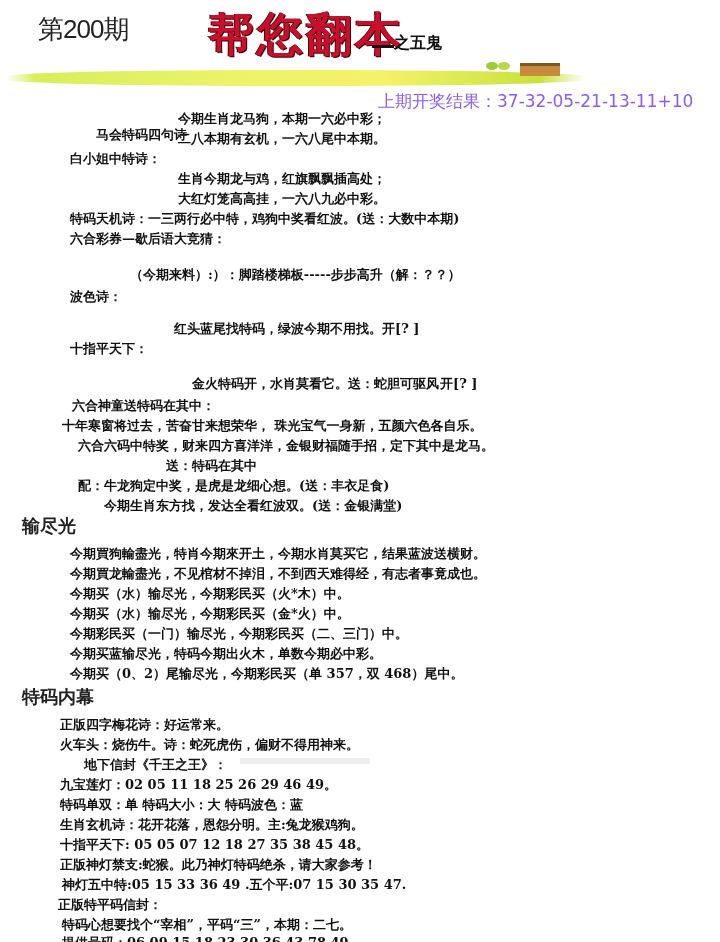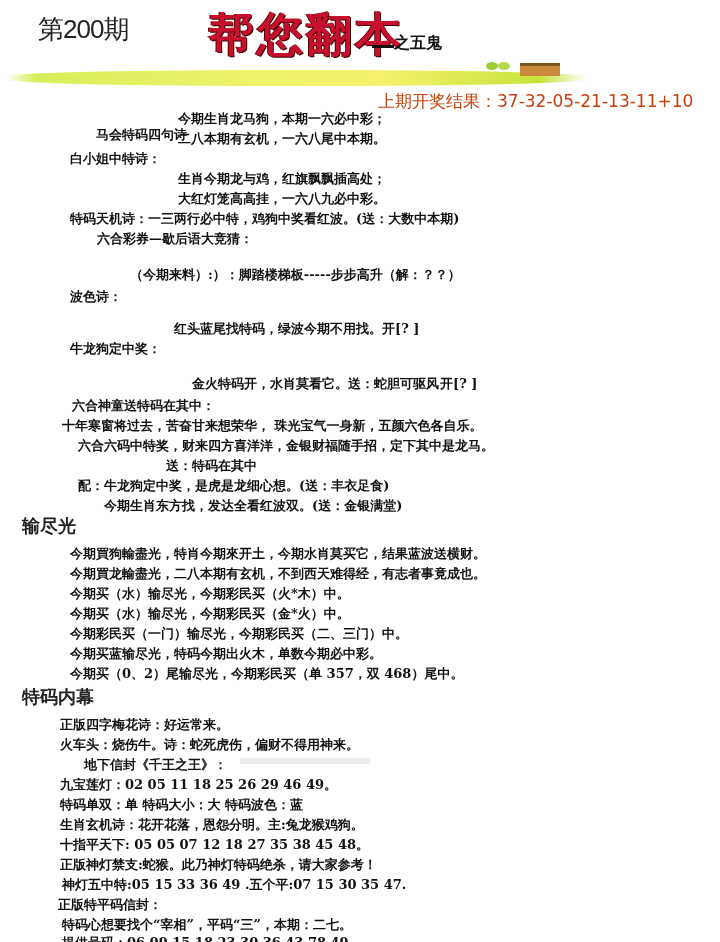--- a/index.html
+++ b/index.html
@@ -30,21 +30,21 @@
     background: linear-gradient(90deg, rgba(255,255,255,0) 0%, #d8ee5a 5%, #ecf36a 40%, #f4f26a 65%, #c7e23c 92%, rgba(255,255,255,0) 100%);
     border-radius:50% / 40%;
   }
   .banner-scene {
     left:482px; top:60px; width:90px; height:16px;
   }
   .banner-scene .tree { position:absolute; left:4px; top:2px; width:12px; height:8px; border-radius:50%; background:#9ccc3a; }
   .banner-scene .tree2 { position:absolute; left:16px; top:2px; width:12px; height:8px; border-radius:50%; background:#b5d94a; }
   .banner-scene .house { position:absolute; left:38px; top:3px; width:40px; height:10px; background:#c98a3b; border-top:3px solid #7a5a22; }
   .last-result {
-    left:378px; top:90px; font-family:"DejaVu Sans", sans-serif; font-size:17px; color:#c2410c;
+    left:378px; top:90px; font-family:"DejaVu Sans", sans-serif; font-size:17px; color:#8b5cf6;
   }
   .line {
     font-family:"DejaVu Serif", serif; font-size:13px; font-weight:bold; color:#111;
   }
   .section-head {
     font-family:Liberation Sans, sans-serif; font-size:18px; font-weight:bold; color:#222;
   }
   .q-faint {
     left:240px; top:758px; width:130px; height:6px; background:#eee;
   }
@@ -68,40 +68,40 @@
 
 <div class="abs line" style="left:96px;top:90px;margin-top:36px;">马会特码四句诗</div>
 <div class="abs line" style="left:178px;top:110px;">今期生肖龙马狗，本期一六必中彩；</div>
 <div class="abs line" style="left:178px;top:130px;">二八本期有玄机，一六八尾中本期。</div>
 
 <div class="abs line" style="left:70px;top:150px;">白小姐中特诗：</div>
 <div class="abs line" style="left:178px;top:170px;">生肖今期龙与鸡，红旗飘飘插高处；</div>
 <div class="abs line" style="left:178px;top:190px;">大红灯笼高高挂，一六八九必中彩。</div>
 
 <div class="abs line" style="left:70px;top:210px;">特码天机诗：一三两行必中特，鸡狗中奖看红波。(送：大数中本期)</div>
-<div class="abs line" style="left:70px;top:230px;margin-left:27px;">六合彩券—歇后语大竞猜：</div>
+<div class="abs line" style="left:70px;top:230px;">六合彩券—歇后语大竞猜：</div>
 <div class="abs line" style="left:130px;top:266px;">（今期来料）:）：脚踏楼梯板-----步步高升（解：？？）</div>
 
 <div class="abs line" style="left:70px;top:288px;">波色诗：</div>
 <div class="abs line" style="left:174px;top:320px;">红头蓝尾找特码，绿波今期不用找。开[? ]</div>
 
-<div class="abs line" style="left:70px;top:340px;">牛龙狗定中奖：</div>
+<div class="abs line" style="left:70px;top:340px;">十指平天下：</div>
 <div class="abs line" style="left:174px;top:375px;margin-left:18px;">金火特码开，水肖莫看它。送：蛇胆可驱风</div>
 <div class="abs line" style="left:440px;top:375px;">开[? ]</div>
 
 <div class="abs line" style="left:72px;top:397px;">六合神童送特码在其中：</div>
 <div class="abs line" style="left:62px;top:417px;">十年寒窗将过去，苦奋甘来想荣华，  珠光宝气一身新，五颜六色各自乐。</div>
 <div class="abs line" style="left:78px;top:437px;">六合六码中特奖，财来四方喜洋洋，金银财福随手招，定下其中是龙马。</div>
 <div class="abs line" style="left:166px;top:457px;">送：特码在其中</div>
 <div class="abs line" style="left:78px;top:477px;">配：牛龙狗定中奖，是虎是龙细心想。(送：丰衣足食)</div>
 <div class="abs line" style="left:104px;top:497px;">今期生肖东方找，发达全看红波双。(送：金银满堂)</div>
 
 <div class="abs section-head" style="left:22px;top:514px;">输尽光</div>
 <div class="abs line" style="left:70px;top:545px;">今期買狗輸盡光，特肖今期來开土，今期水肖莫买它，结果蓝波送横财。</div>
-<div class="abs line" style="left:70px;top:565px;">今期買龙輸盡光，二八本期有玄机，不到西天难得经，有志者事竟成也。</div>
+<div class="abs line" style="left:70px;top:565px;">今期買龙輸盡光，不见棺材不掉泪，不到西天难得经，有志者事竟成也。</div>
 <div class="abs line" style="left:70px;top:585px;">今期买（水）输尽光，今期彩民买（火*木）中。</div>
 <div class="abs line" style="left:70px;top:605px;">今期买（水）输尽光，今期彩民买（金*火）中。</div>
 <div class="abs line" style="left:70px;top:625px;">今期彩民买（一门）输尽光，今期彩民买（二、三门）中。</div>
 <div class="abs line" style="left:70px;top:645px;">今期买蓝输尽光，特码今期出火木，单数今期必中彩。</div>
 <div class="abs line" style="left:70px;top:665px;">今期买（0、2）尾输尽光，今期彩民买（单 357，双 468）尾中。</div>
 
 <div class="abs section-head" style="left:22px;top:685px;">特码内幕</div>
 <div class="abs line" style="left:60px;top:716px;">正版四字梅花诗：好运常来。</div>
 <div class="abs line" style="left:60px;top:736px;">火车头：烧伤牛。诗：蛇死虎伤，偏财不得用神来。</div>
 <div class="abs line" style="left:84px;top:756px;">地下信封《千王之王》：</div>

